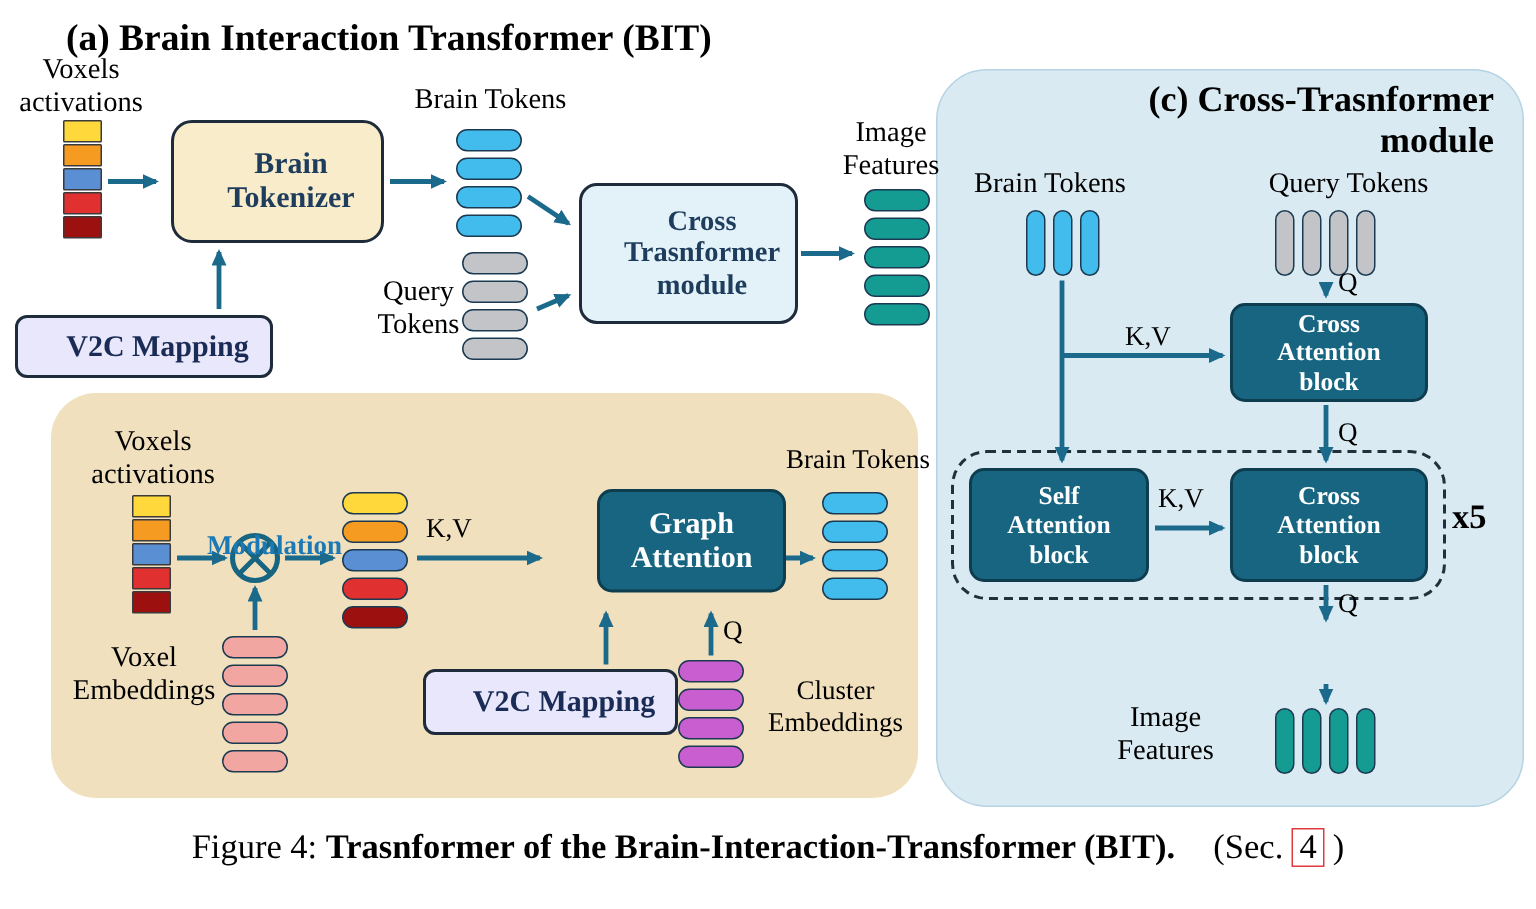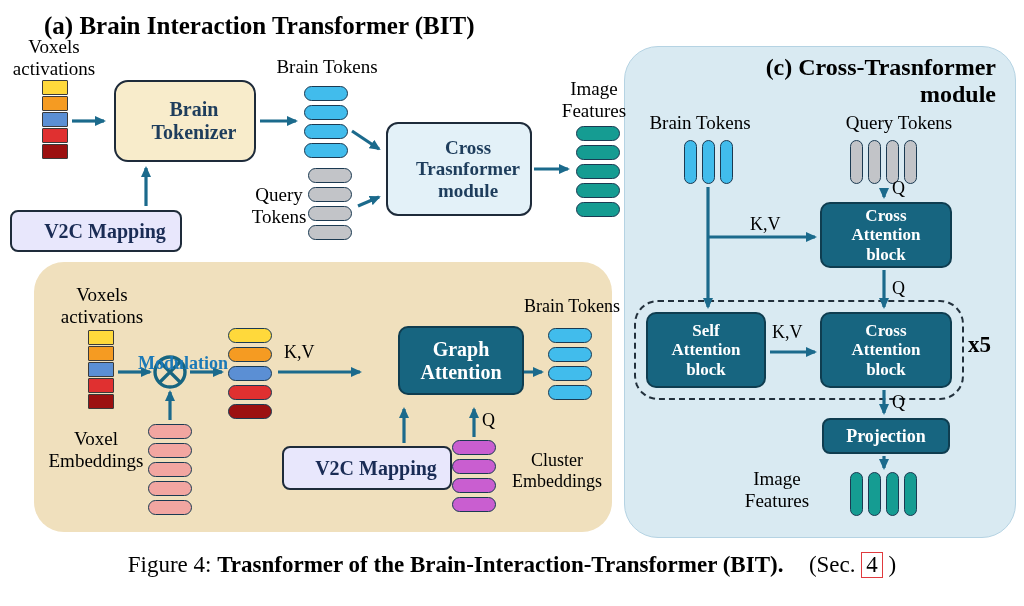--- a/index.html
+++ b/index.html
@@ -242,21 +242,20 @@
   <div class="kv" style="left:772px; top:322px;">K,V</div>
 
   <div class="box dark" style="left: 820px; top: 312px; width: 132px; height: 76px; font-size: 17px; background: rgb(23, 101, 128);">Cross
 Attention
 block</div>
 
   <div class="x5" style="left:968px; top:332px;">x5</div>
 
   <div class="kv" style="left:892px; top:392px;">Q</div>
 
-  <div class="box dark" style="left: 822px; top: 418px; width: 128px; height: 36px; font-size: 18px; border-radius: 8px; background: rgb(23, 101, 128);">Projection</div>
 
   <div class="lbl" style="left:724px; top:468px; width:106px;">Image
 Features</div>
   <div class="stack vpills" style="left:850px; top:472px;">
       <span class="tok" style="background: rgb(21, 156, 146);"></span>
       <span class="tok" style="background: rgb(21, 156, 146);"></span>
       <span class="tok" style="background: rgb(21, 156, 146);"></span>
       <span class="tok" style="background: rgb(21, 156, 146);"></span>
     </div>
 

